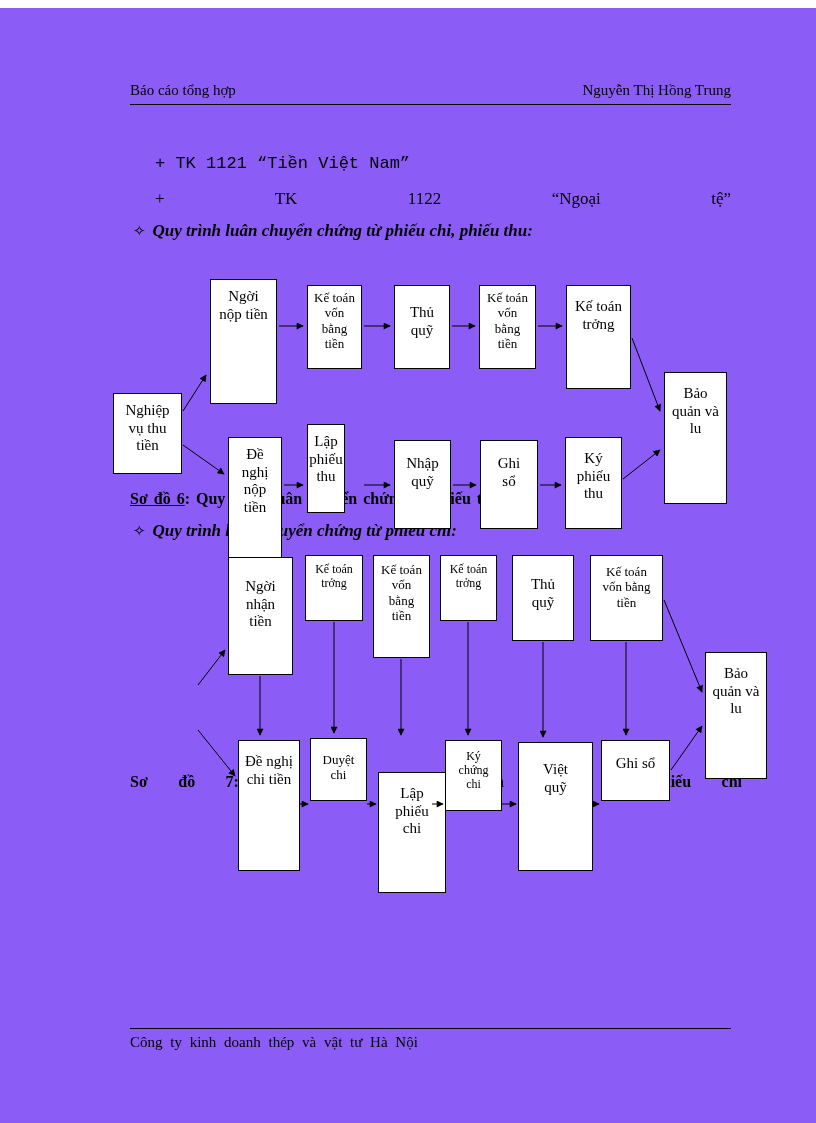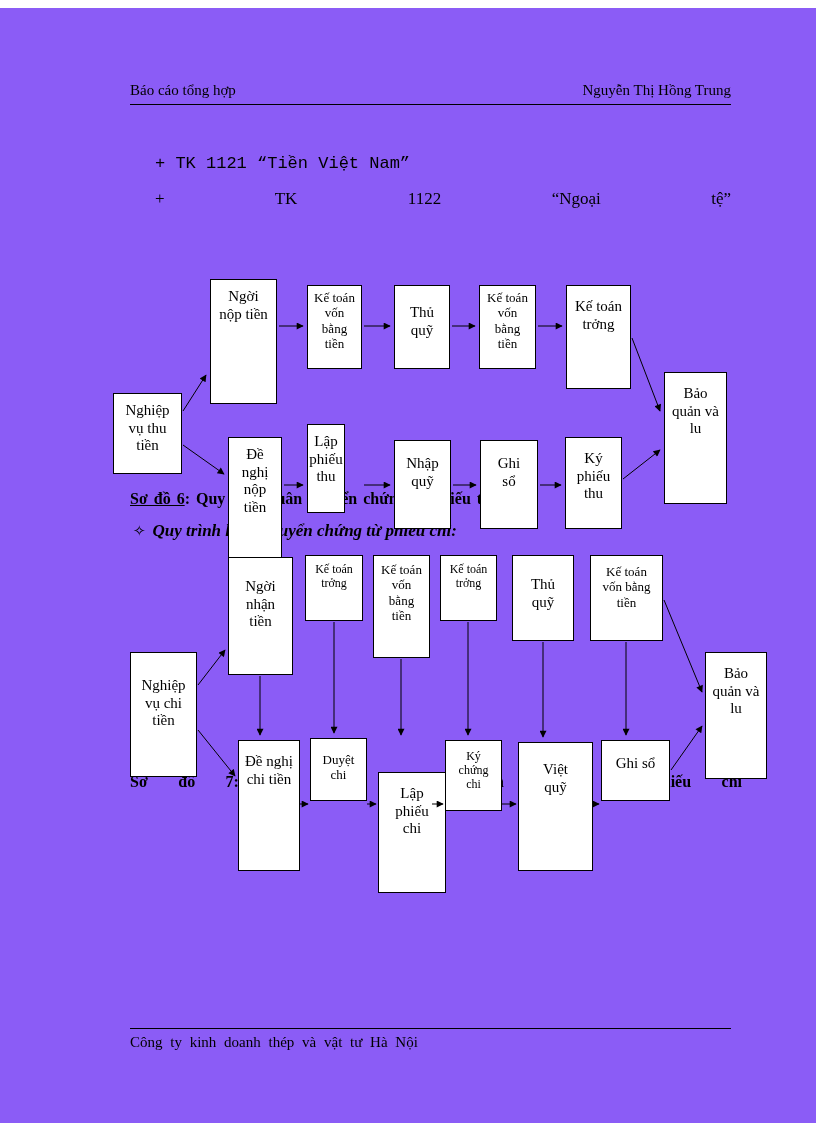--- a/index.html
+++ b/index.html
@@ -43,20 +43,23 @@
 
   <div class="hdr">
     <span>Báo cáo tổng hợp</span>
     <span>Nguyễn Thị Hồng Trung</span>
   </div>
   <div class="rule hdr-rule"></div>
 
   <div class="tk1">+ TK 1121 “Tiền Việt Nam”</div>
   <div class="tk2">+ TK 1122 “Ngoại tệ”</div>
 
+  <div class="bullet" style="top:213px;left:133px">
+    <span class="dia">✧</span><span class="bt">Quy trình luân chuyển chứng từ phiếu chi, phiếu thu:</span>
+  </div>
 
   <div class="caption" style="top:482px;left:130px">
     <span class="und">Sơ đồ 6</span><span>: Quy trình luân chuyển chứng từ phiếu thu</span>
   </div>
 
   <div class="bullet" style="top:513px;left:133px">
     <span class="dia">✧</span><span class="bt">Quy trình luân chuyển chứng từ phiếu chi:</span>
   </div>
 
   <div class="caption cap7" style="top:765px;left:130px">Sơ đồ 7: Quy trình luân chuyển chứng từ phiếu chi</div>
@@ -94,23 +97,20 @@
     <span>Ghi sổ</span>
     </div>
   <div class="box" style="left:565px;top:429px;width:57px;height:92px;padding-top:12px">
     <span>Ký phiếu thu</span>
     </div>
 
   <div class="box" style="left:664px;top:364px;width:63px;height:132px;padding-top:12px">
     <span>Bảo quản và lu</span>
     </div>
 
-  <div class="box" style="left:130px;top:644px;width:67px;height:125px;padding-top:24px">
-    <span>Nghiệp vụ chi tiền</span>
-    </div>
 
   <div class="box" style="left:228px;top:549px;width:65px;height:118px;padding-top:20px">
     <span>Ngời nhận tiền</span>
     </div>
   <div class="box fs12" style="left:305px;top:547px;width:58px;height:66px;padding-top:6px">
     <span>Kế toán trởng</span>
     </div>
   <div class="box fs13" style="left:373px;top:547px;width:57px;height:103px;padding-top:6px">
     <span>Kế toán vốn bằng tiền</span>
     </div>

